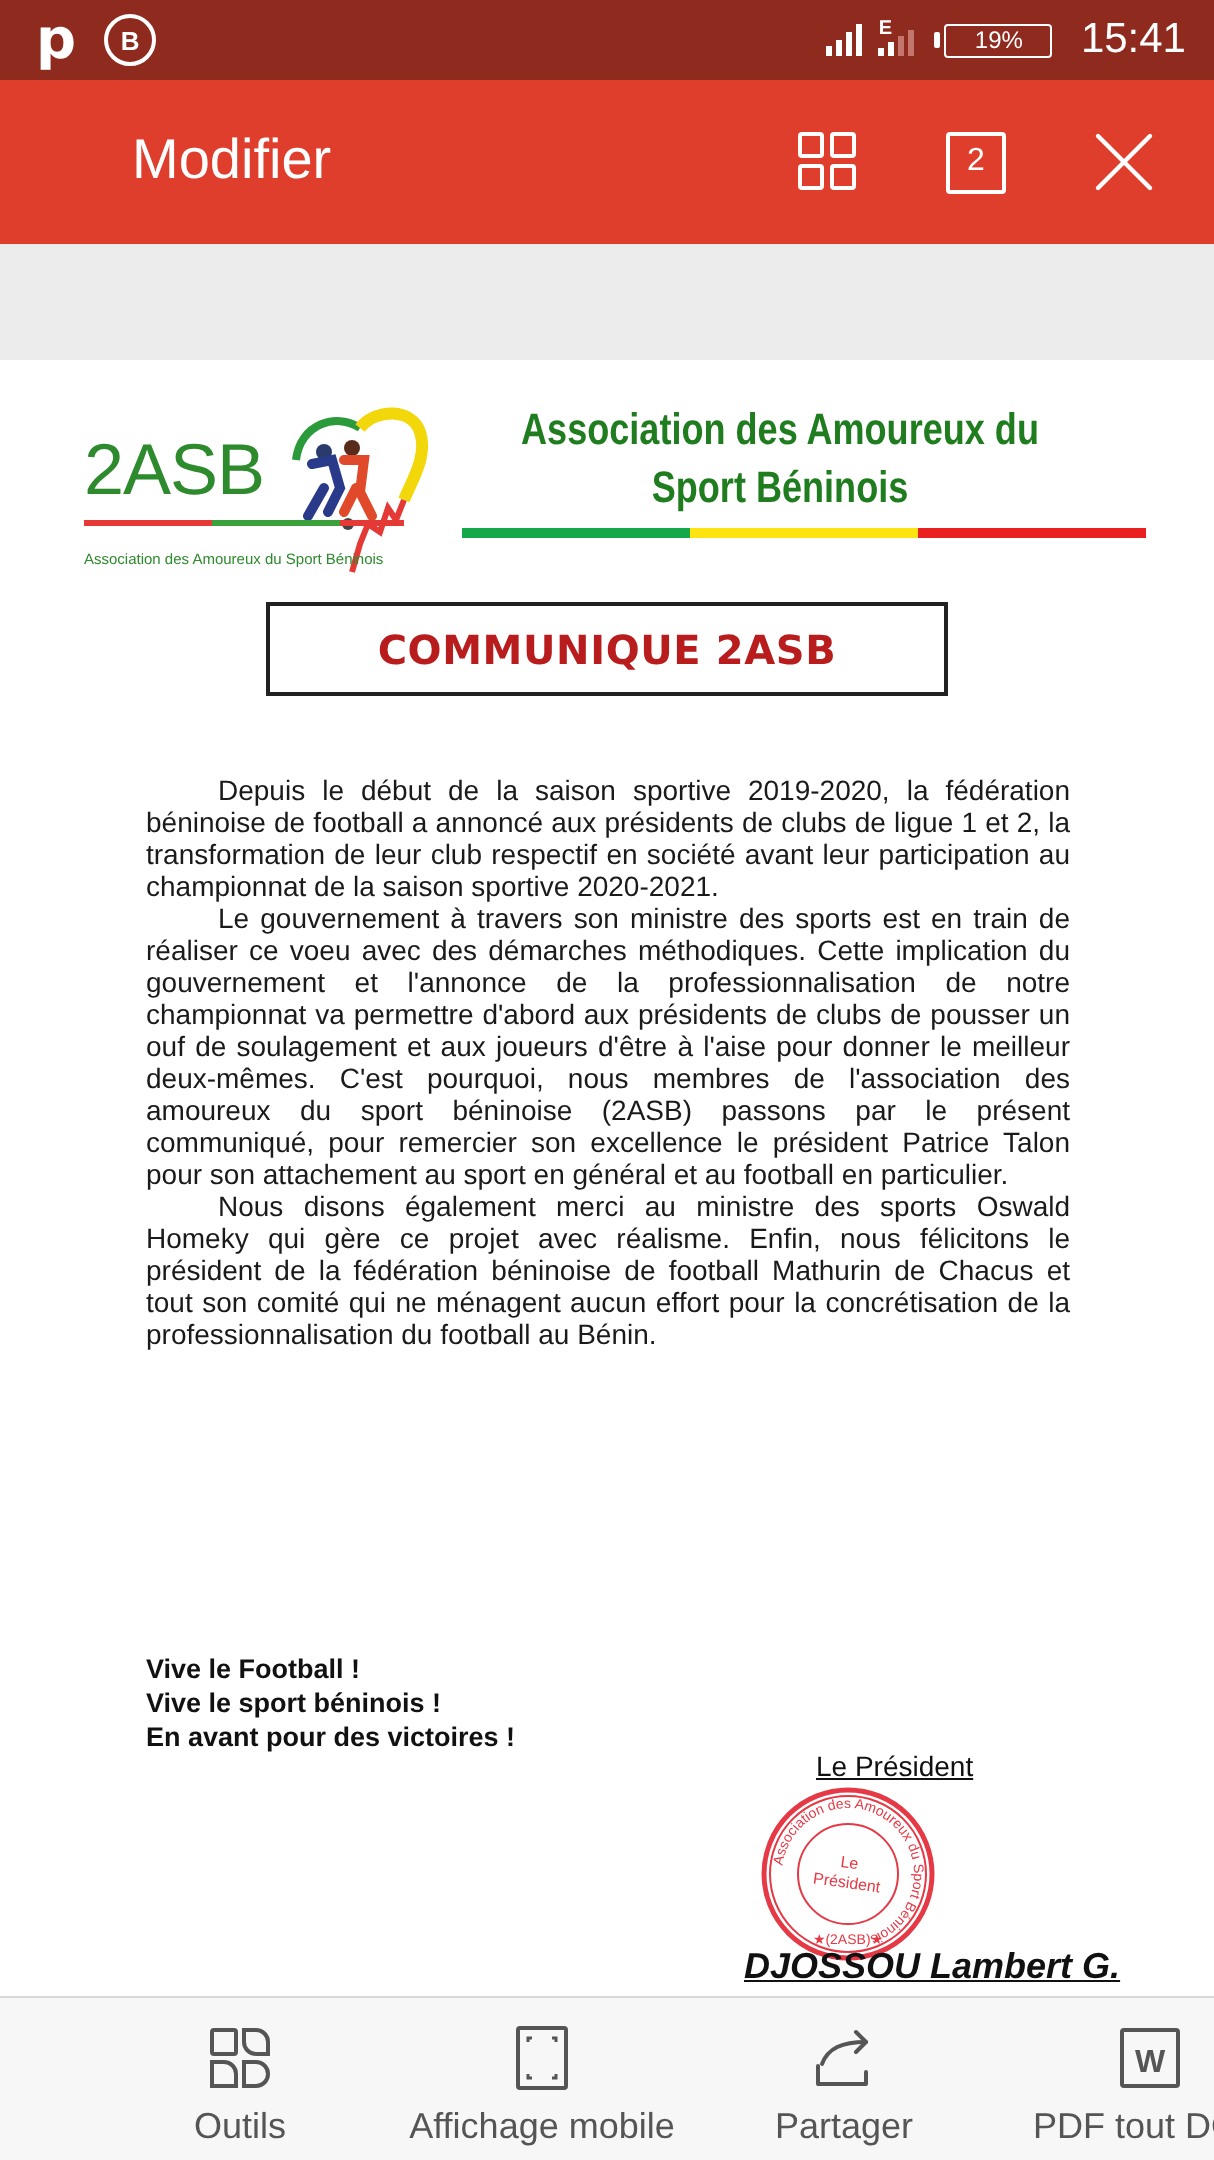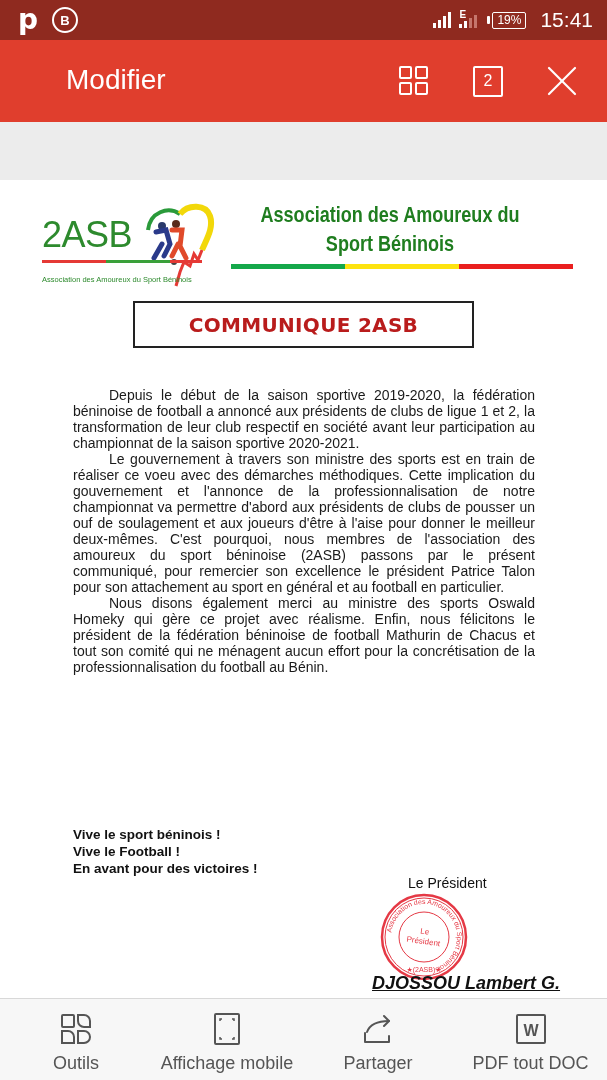--- a/index.html
+++ b/index.html
@@ -13,21 +13,21 @@
   .sb-b { width: 26px; height: 26px; border: 2.5px solid #fff; border-radius: 50%; display: flex; align-items: center; justify-content: center; font-size: 13px; font-weight: bold; position: relative; }
   .sb-right { position: absolute; right: 14px; top: 0; height: 40px; display: flex; align-items: center; gap: 8px; }
   .bars { display: flex; align-items: flex-end; gap: 2px; height: 16px; }
   .bars span { width: 3px; background: #fff; display: block; }
   .bars.dim span:nth-child(n+3) { background: #c5766c; }
   .net { position: relative; width: 20px; height: 26px; }
   .net .e { position: absolute; left: 0; top: 2px; font-size: 10px; font-weight: bold; }
   .net .bars { position: absolute; left: 0; bottom: 5px; }
   .battery { display: flex; align-items: center; gap: 2px; }
   .batt-cap { width: 3px; height: 8px; background: #fff; border-radius: 1px; }
-  .batt-body { border: 1.5px solid #fff; border-radius: 2px; font-size: 12px; padding: 0 4px; height: 17px; line-height: 14px; }
+  .batt-body { border: 1.5px solid #fff; border-radius: 2px; font-size: 12px; padding: 0 14px; height: 17px; line-height: 14px; }
   .clock { font-size: 21px; margin-left: 6px; text-align: center; }
 
   
   .appbar { position: absolute; left: 0; top: 40px; width: 607px; height: 82px; background: #e03e2d; color: #fff; }
   .appbar-title { position: absolute; left: 26px; top: 24px; font-size: 28px; margin-left: 40px; }
   .ab-btn { position: absolute; top: 24px; width: 34px; height: 34px; display: flex; align-items: center; justify-content: center; cursor: pointer; }
   .ab-grid { left: 397px; }
   .ab-pages { left: 471px; }
   .ab-close { left: 545px; }
   .page-num-box { width: 30px; height: 31px; border: 2px solid #fff; border-radius: 2px; display: flex; align-items: center; justify-content: center; font-size: 16px; color: #fff; }
@@ -49,28 +49,28 @@
   .flag-line span { flex: 1; height: 5px; }
 
   .com-box { position: absolute; left: 133px; top: 121px; width: 341px; height: 47px; border: 2px solid #222; display: flex; align-items: center; justify-content: center; }
   .com-title { font-family: "DejaVu Sans", sans-serif; font-weight: bold; font-size: 20px; color: #b91c1c; letter-spacing: 0.3px; }
 
   .body-text { position: absolute; left: 73px; top: 187px; width: 462px; font-family: "Liberation Sans", sans-serif; font-size: 14px; line-height: 16px; color: #1a1a1a; text-align: justify; margin-top: 20px; }
   .body-text p { text-indent: 36px; margin-bottom: 0; }
 
   .slogans { position: absolute; left: 73px; top: 646px; font-family: "Liberation Sans", sans-serif; font-weight: bold; font-size: 13.5px; line-height: 17px; color: #111; }
 
-  .sign-title { position: absolute; left: 408px; top: 695px; font-size: 14px; color: #111; }
+  .sign-title { position: absolute; left: 408px; top: 695px; font-size: 14px; color: #111; text-decoration: underline; }
   .stamp { position: absolute; left: 379px; top: 712px; width: 90px; height: 90px; }
   .sign-name { position: absolute; left: 372px; top: 793px; font-family: "Liberation Sans", sans-serif; font-weight: bold; font-size: 18px; color: #111; text-decoration: underline; font-style: italic; }
 
   
   .bottombar { position: absolute; left: 0; top: 998px; width: 607px; height: 82px; background: #f7f7f7; border-top: 1px solid #d8d8d8; display: flex; }
   .tb-item { flex: 1; display: flex; flex-direction: column; align-items: center; padding-top: 13px; cursor: pointer; }
-  .tb-item:nth-child(1) { flex: 0 0 152px; }
+  .tb-item:nth-child(1) { flex: 0 0 152px; margin-left: 44px; }
   .tb-item:nth-child(2) { flex: 0 0 150px; }
   .tb-item:nth-child(3) { flex: 0 0 152px; text-align: right; }
   .tb-item:nth-child(4) { flex: 0 0 153px; }
   .tb-icon { width: 34px; height: 34px; display: flex; align-items: center; justify-content: center; }
   .tb-label { margin-top: 7px; font-size: 18px; color: #555; white-space: nowrap; }
 </style>
 </head>
 <body>
 
 <div class="statusbar">
@@ -162,22 +162,22 @@
     <span class="com-title">COMMUNIQUE  2ASB</span>
   </div>
 
   <div class="body-text">
     <p>Depuis le début de la saison sportive 2019-2020, la fédération béninoise de football a annoncé aux présidents de clubs de ligue 1 et 2, la transformation de leur club respectif en société avant leur participation au championnat de la saison sportive 2020-2021.</p>
     <p>Le gouvernement à travers son ministre des sports est en train de réaliser ce voeu avec des démarches méthodiques. Cette implication du gouvernement et l'annonce de la professionnalisation de notre championnat va permettre d'abord aux présidents de clubs de pousser un  ouf de soulagement et aux joueurs d'être à l'aise pour donner le meilleur deux-mêmes. C'est pourquoi, nous membres de l'association des amoureux du sport béninoise (2ASB) passons par le présent communiqué, pour remercier son excellence le président  Patrice Talon pour son attachement au sport en général et au football en particulier.</p>
     <p>Nous disons également merci au ministre des sports Oswald Homeky qui gère ce projet avec réalisme. Enfin, nous félicitons le président de la fédération béninoise de football Mathurin de Chacus et tout son comité qui ne ménagent aucun effort pour la concrétisation de la professionnalisation du football au Bénin.</p>
   </div>
 
   <div class="slogans">
+    <div>Vive le Football !</div>
     <div>Vive le sport béninois !</div>
-    <div>Vive le Football !</div>
     <div>En avant pour des victoires !</div>
   </div>
 
   <span class="sign-title">Le Président</span>
 
   <svg class="stamp" viewBox="0 0 90 90">
     <defs>
       <path id="ringPath" d="M 45 45 m -33 0 a 33 33 0 1 1 66 0 a 33 33 0 1 1 -66 0"></path>
     </defs>
     <circle cx="45" cy="45" r="42" fill="none" stroke="#e53945" stroke-width="2.5"></circle>

